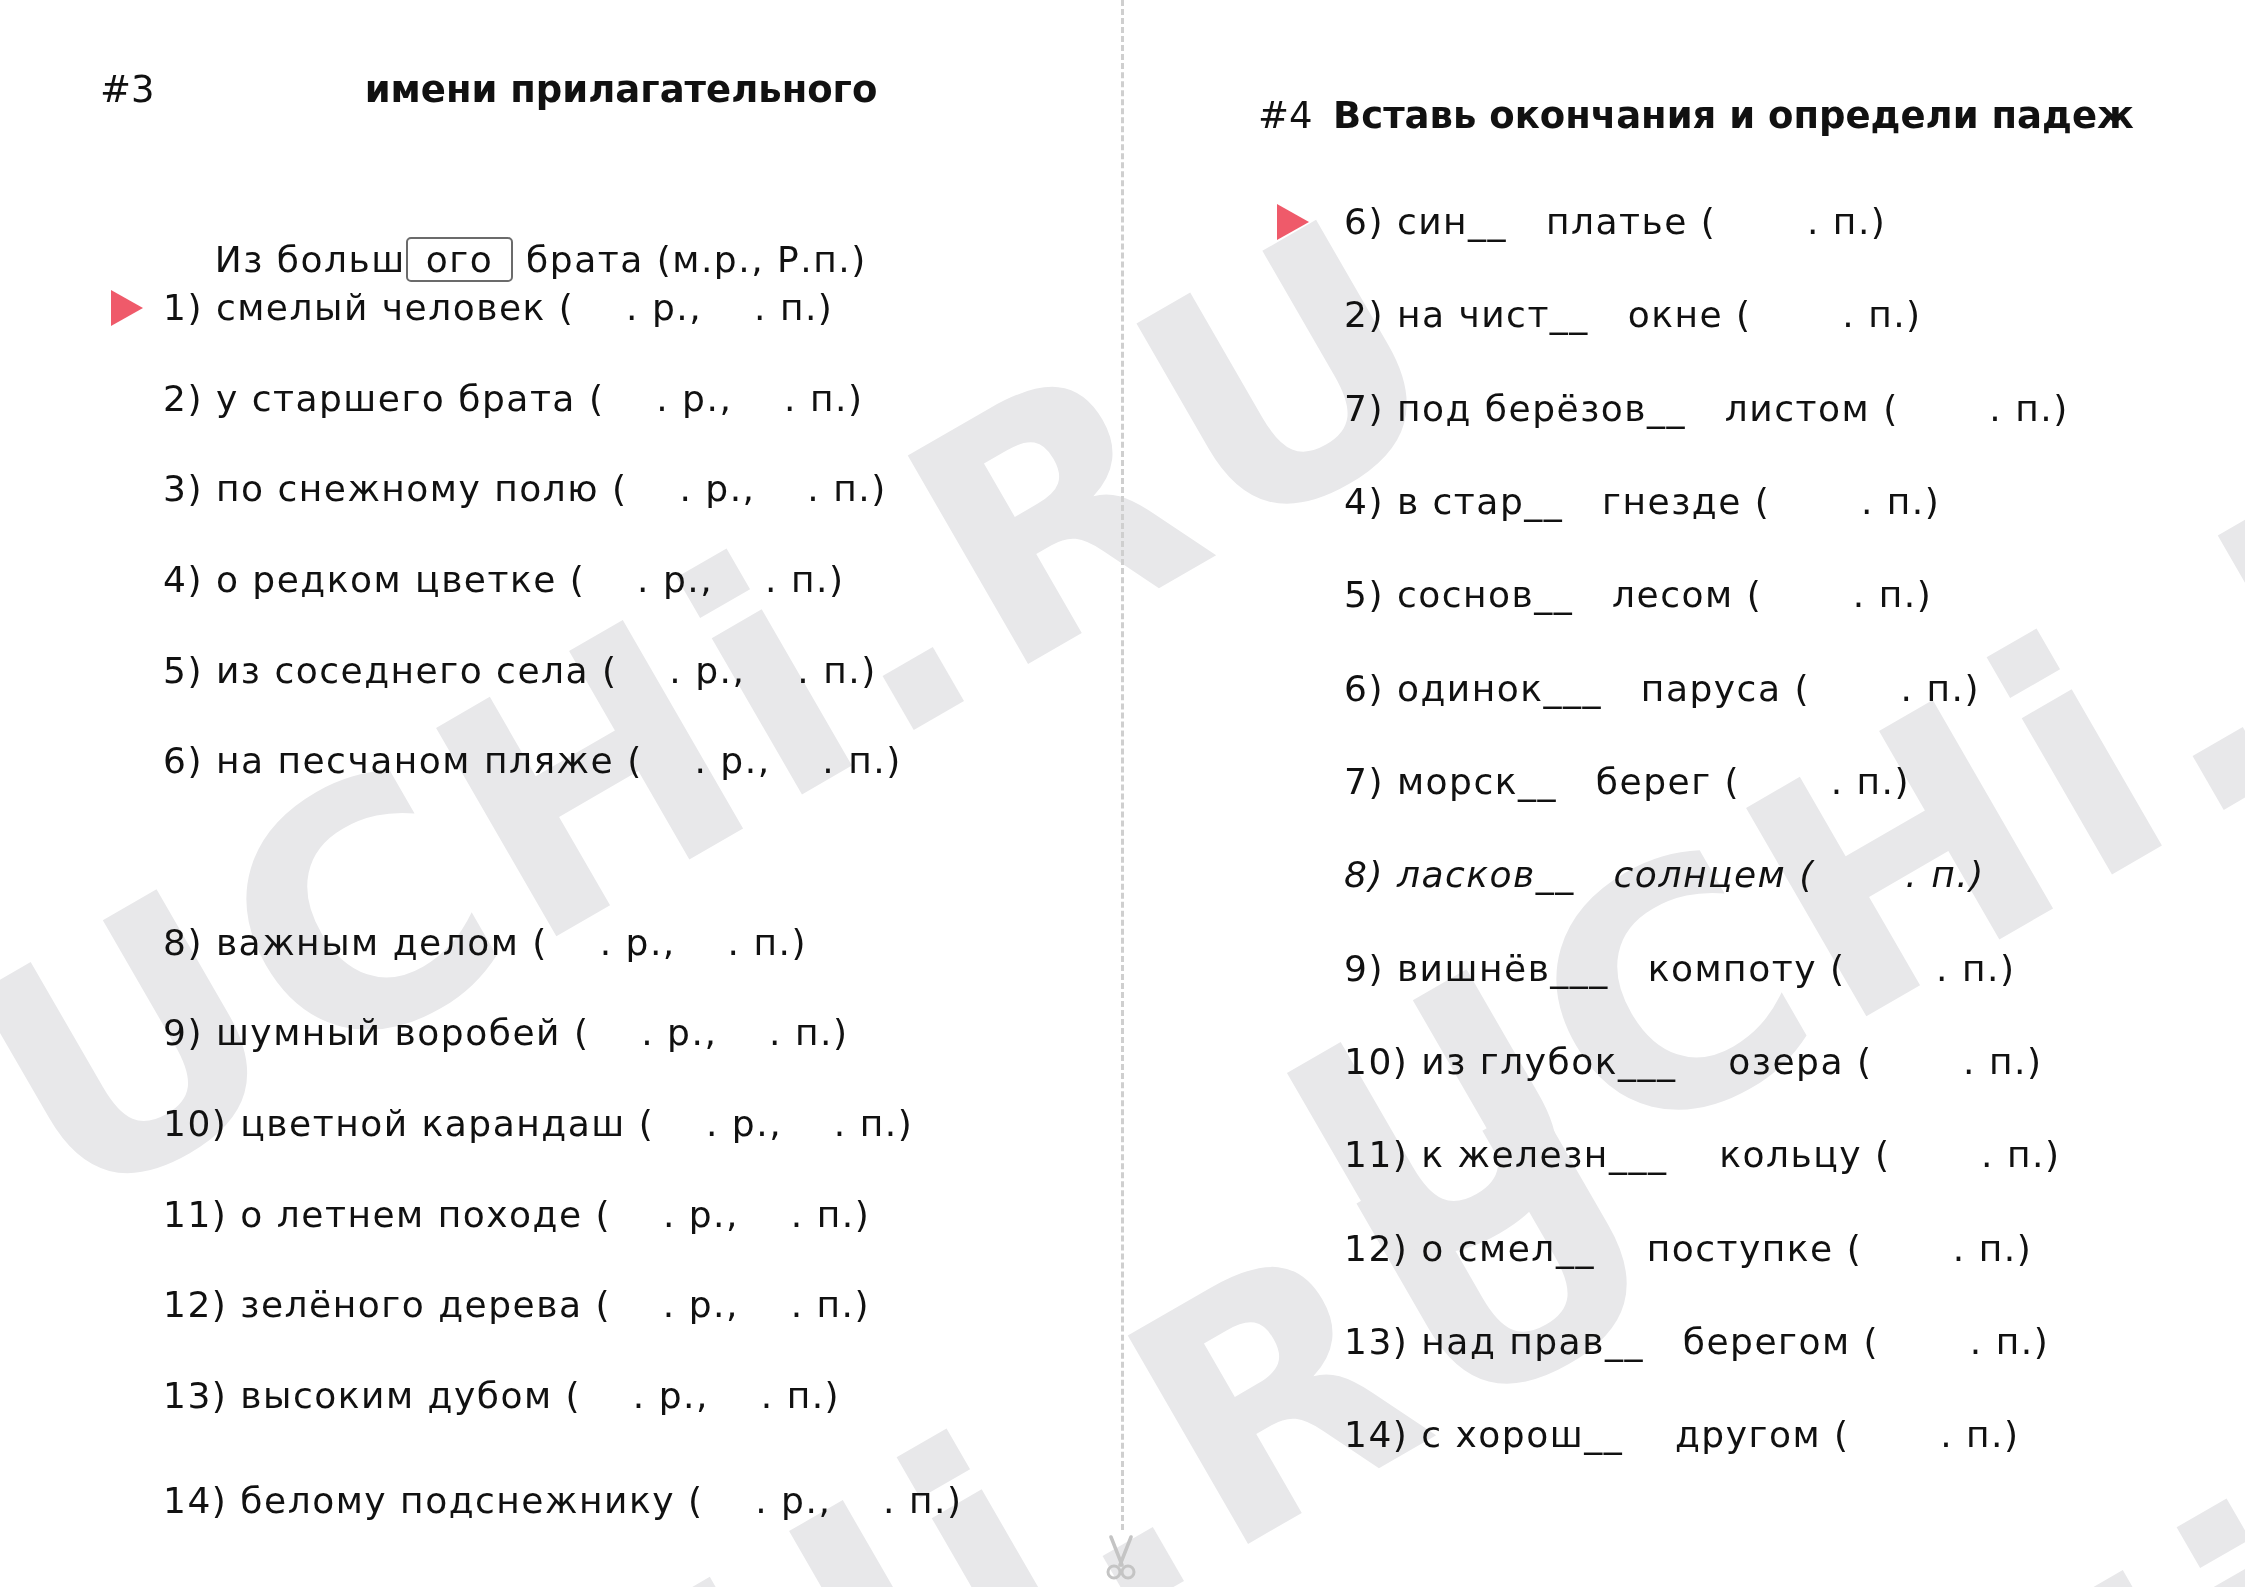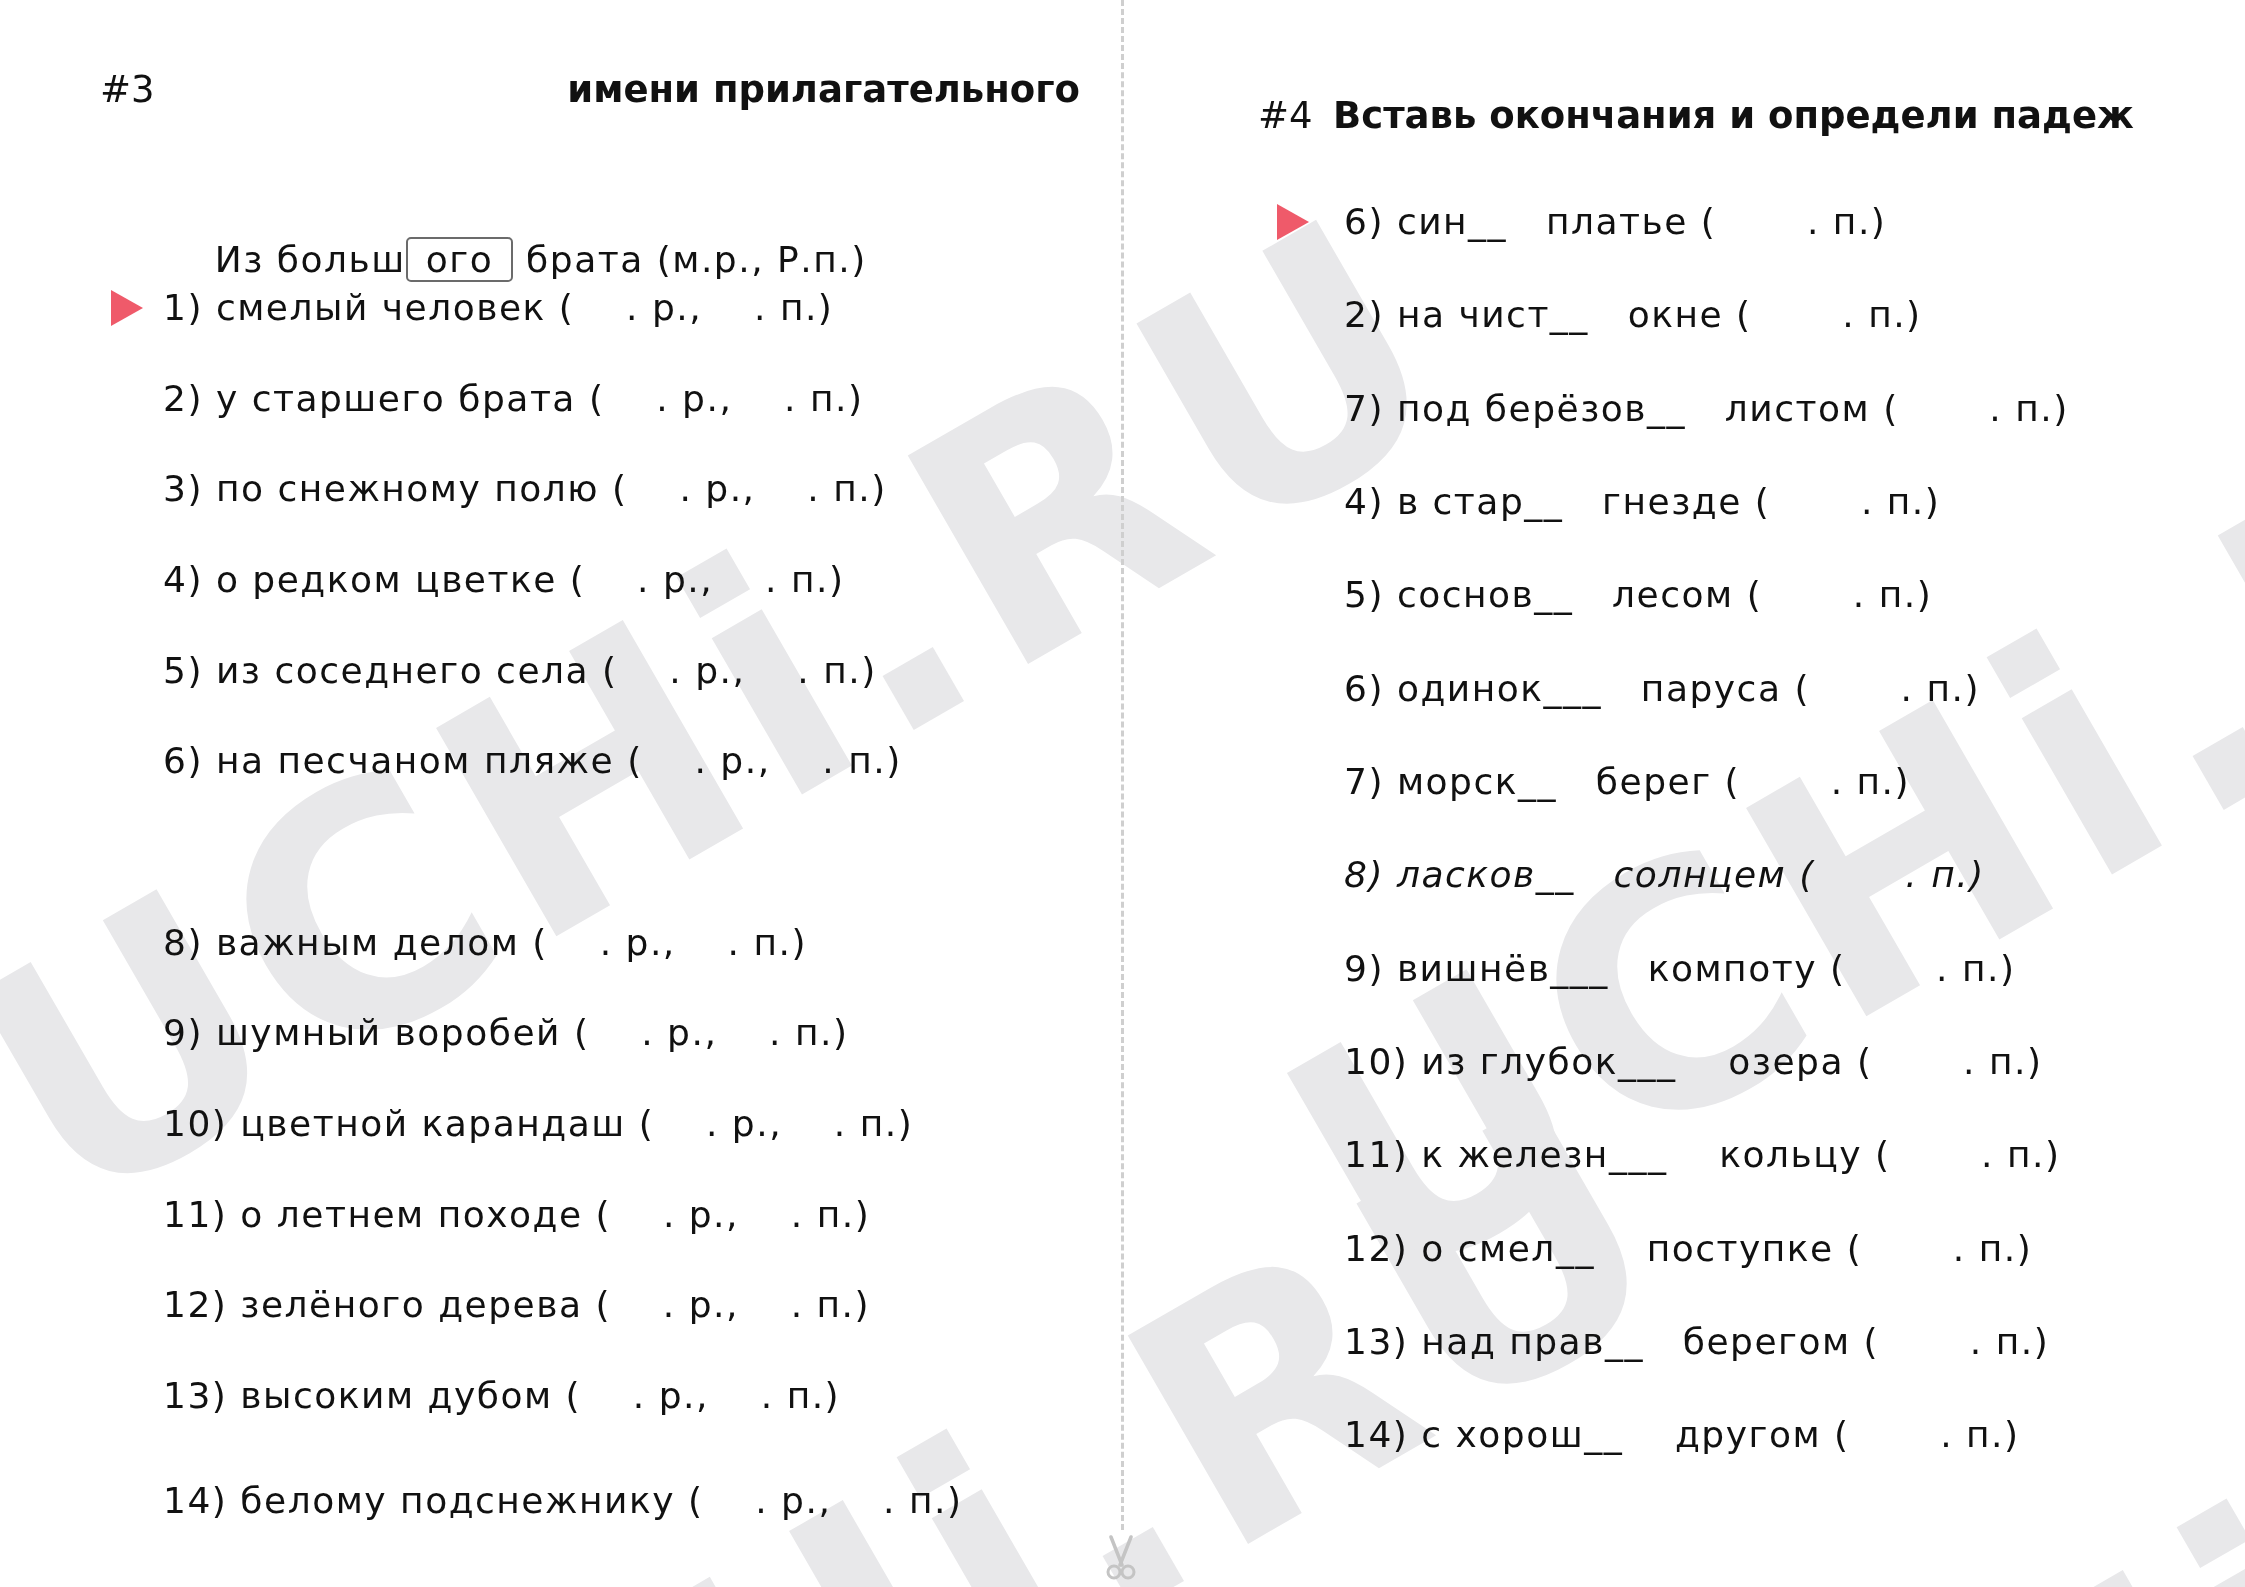--- a/index.html
+++ b/index.html
@@ -47,21 +47,21 @@
     <line x1="6" y1="2" x2="17" y2="30" stroke="#c4c4c4" stroke-width="3.5" stroke-linecap="round"></line>
     <line x1="26" y1="2" x2="15" y2="30" stroke="#c4c4c4" stroke-width="3.5" stroke-linecap="round"></line>
     <circle cx="9" cy="37" r="6" fill="none" stroke="#c4c4c4" stroke-width="3"></circle>
     <circle cx="23" cy="37" r="6" fill="none" stroke="#c4c4c4" stroke-width="3"></circle>
   </svg>
 </div>
 
 <section class="panel" style="left:0; top:0; width:1110px; height:1587px;">
   <div class="task-header" style="left:100px; top:65px; width:980px;">
     <span class="task-num">#3</span>
-    <div class="task-title" style="text-align:right; padding-left:62px; margin-top:-0px;">имени прилагательного</div>
+    <div class="task-title" style="text-align:center; padding-left:62px; margin-top:-0px;">имени прилагательного</div>
   </div>
 
   <div class="item" style="left:163px; top:194px;">
     <span>Из больш</span><span class="ending-box">ого</span><span> брата (м.р., Р.п.)</span>
   </div>
 
   <div class="arrow" style="left:111px; top:290px;"></div>
 
   <div class="item" style="left:163px; top:286px;">1) смелый человек (    . р.,    . п.)</div>
   <div class="item" style="left:163px; top:377px;">2) у старшего брата (    . р.,    . п.)</div>

